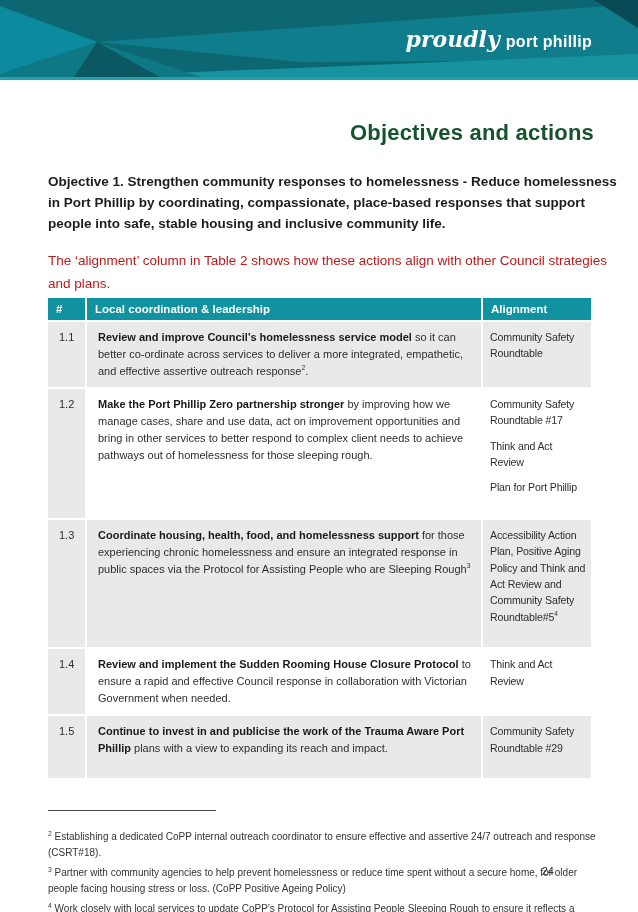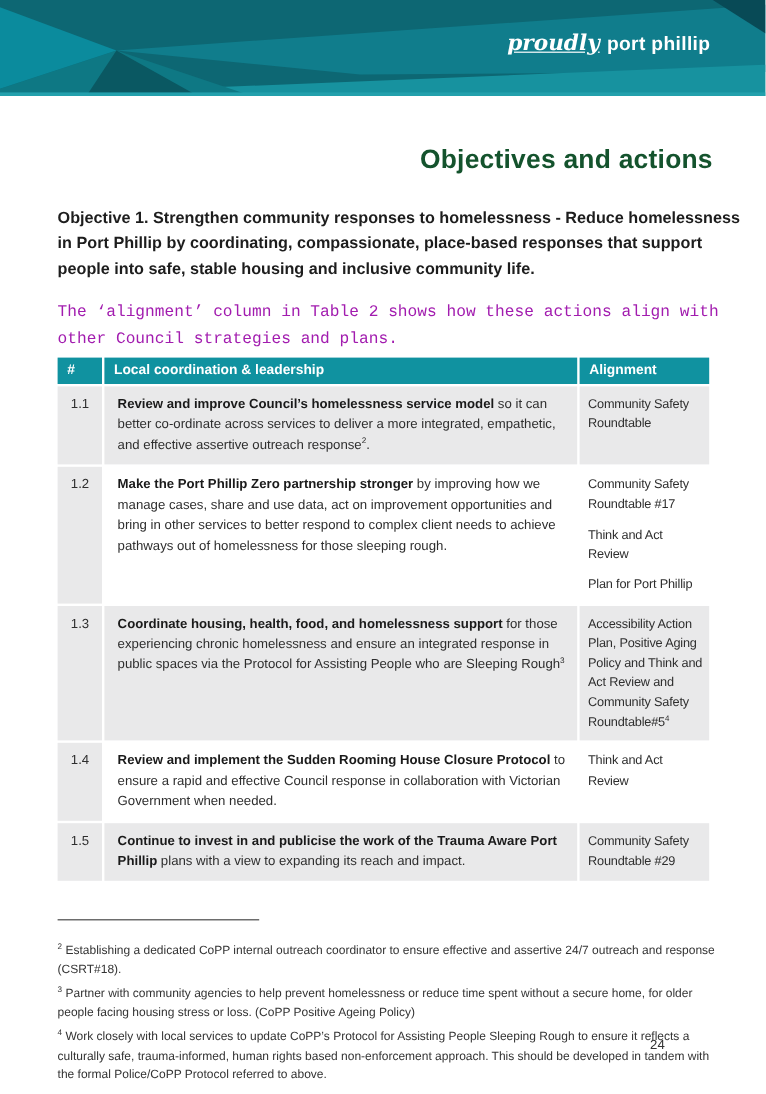--- a/index.html
+++ b/index.html
@@ -15,21 +15,21 @@
   
   .banner { position: relative; width: 638px; height: 80px; overflow: hidden; }
   .banner svg { display: block; width: 638px; height: 80px; }
   .logo {
     position: absolute; top: 26px; right: 46px;
     color: #ffffff; white-space: nowrap;
   }
   .logo-script {
     font-family: "DejaVu Serif", serif;
     font-style: italic; font-weight: 600;
-    font-size: 18px; margin-right: 6px; text-decoration: underline;
+    font-size: 22px; margin-right: 6px;
   }
   .logo-brand {
     font-weight: 700; font-size: 16px; letter-spacing: 0.3px;
   }
 
   
   .content { padding: 0 44px 0 48px; }
 
   .page-title {
     margin: 40px 0 0 0;
@@ -42,23 +42,22 @@
   .objective-heading {
     margin: 26px 0 0 0;
     width: 578px;
     font-size: 13.5px; font-weight: 700; color: #1d1d1d;
     line-height: 1.55;
   }
 
   .intro {
     margin: 15px 0 0 0;
     width: 560px;
-    font-size: 13.5px; color: #a21caf;
+    font-size: 13.5px; color: #b91c1c;
     line-height: 1.7;
-    font-family: Liberation Mono, monospace;
   }
 
   .table-caption {
     margin: 14px 0 6px 0;
     font-size: 10.5px; font-style: italic;
     color: #2ba6b4;
   }
 
   
   table.actions {
@@ -76,21 +75,21 @@
     text-align: left; padding: 5px 6px 5px 8px;
   }
   td {
     vertical-align: top;
     font-size: 11px; line-height: 1.55; color: #2e2e2e;
     padding: 7px 7px 7px 11px;
     background: #ffffff;
   }
   td.shade { background: #e9e9ea; }
   td .b { font-weight: 700; color: #1a1a1a; text-align: right; }
-  td.align-cell { font-size: 10.6px; letter-spacing: -0.15px; padding: 7px 4px 7px 7px; }
+  td.align-cell { font-size: 10.6px; letter-spacing: -0.15px; padding: 7px 4px 22px 7px; }
   td.align-cell p { margin: 0 0 9px 0; }
   td.align-cell p:last-child { margin-bottom: 0; }
   sup.sup { font-size: 0.62em; line-height: 0; }
 
   
   .footnote-divider {
     width: 168px; border: 0; border-top: 1px solid #4a4a4a;
     margin: 30px 0 0 0;
   }
   .footnotes { margin-top: 18px; width: 552px; }

